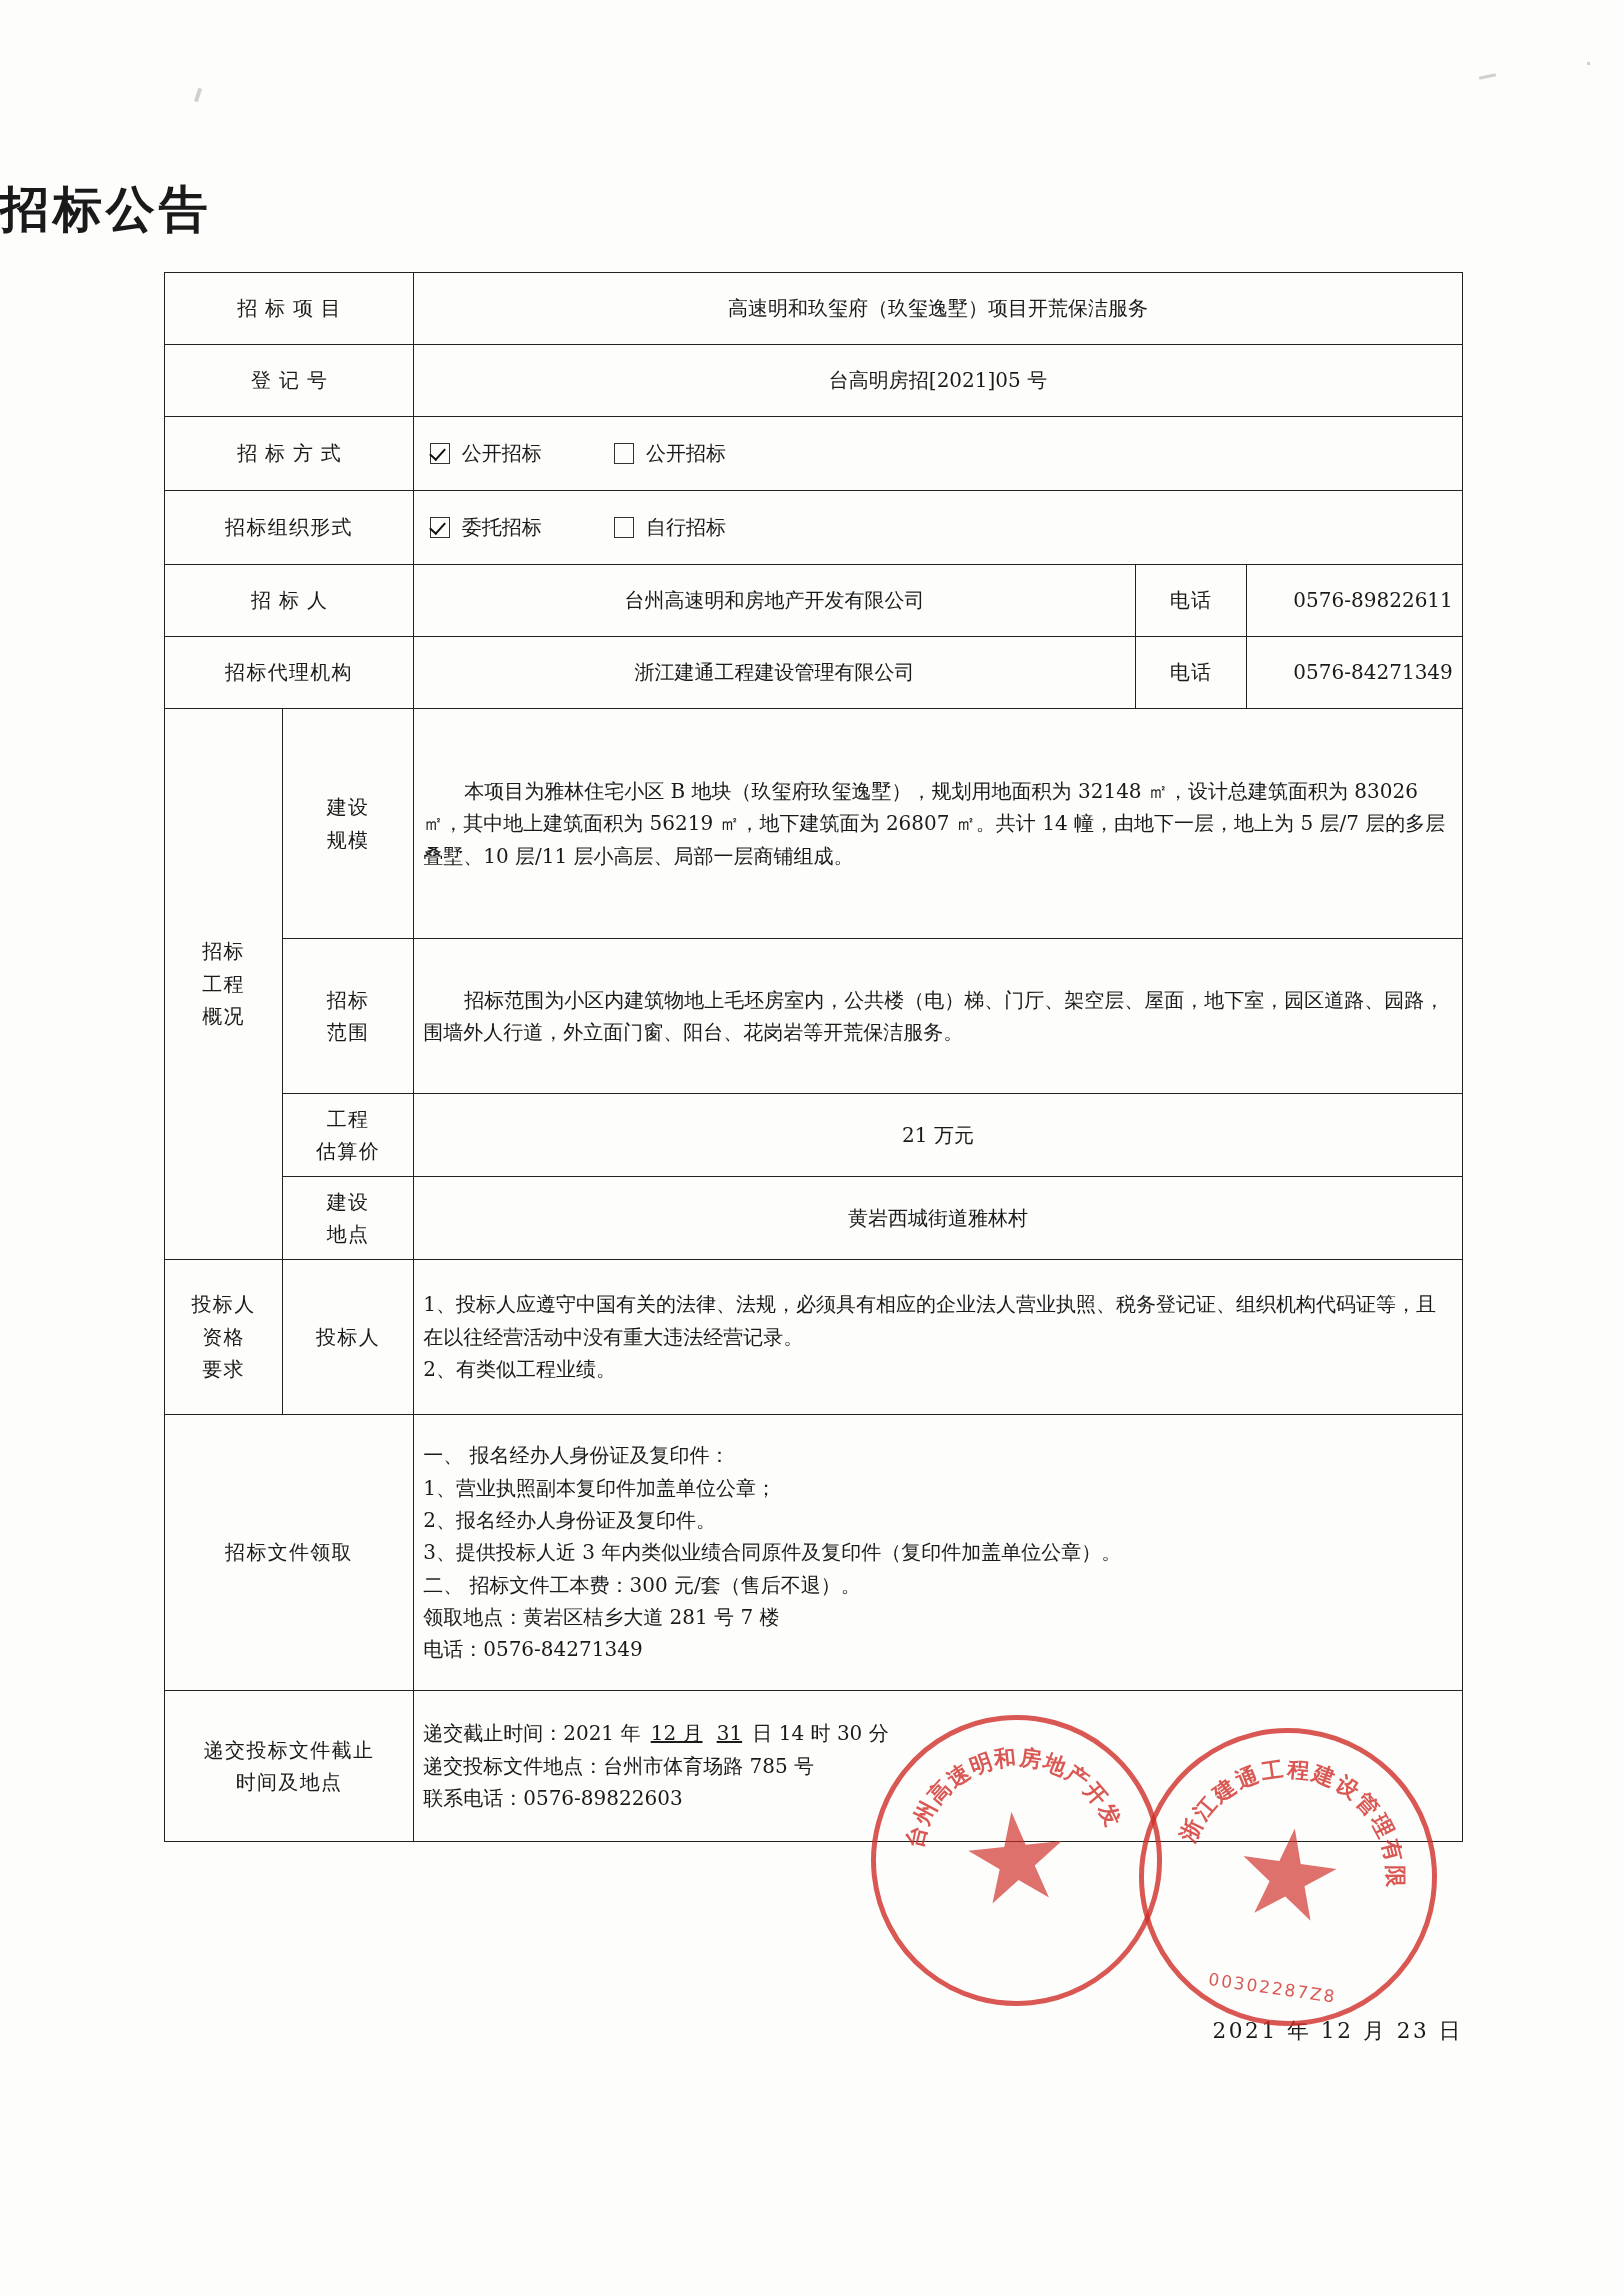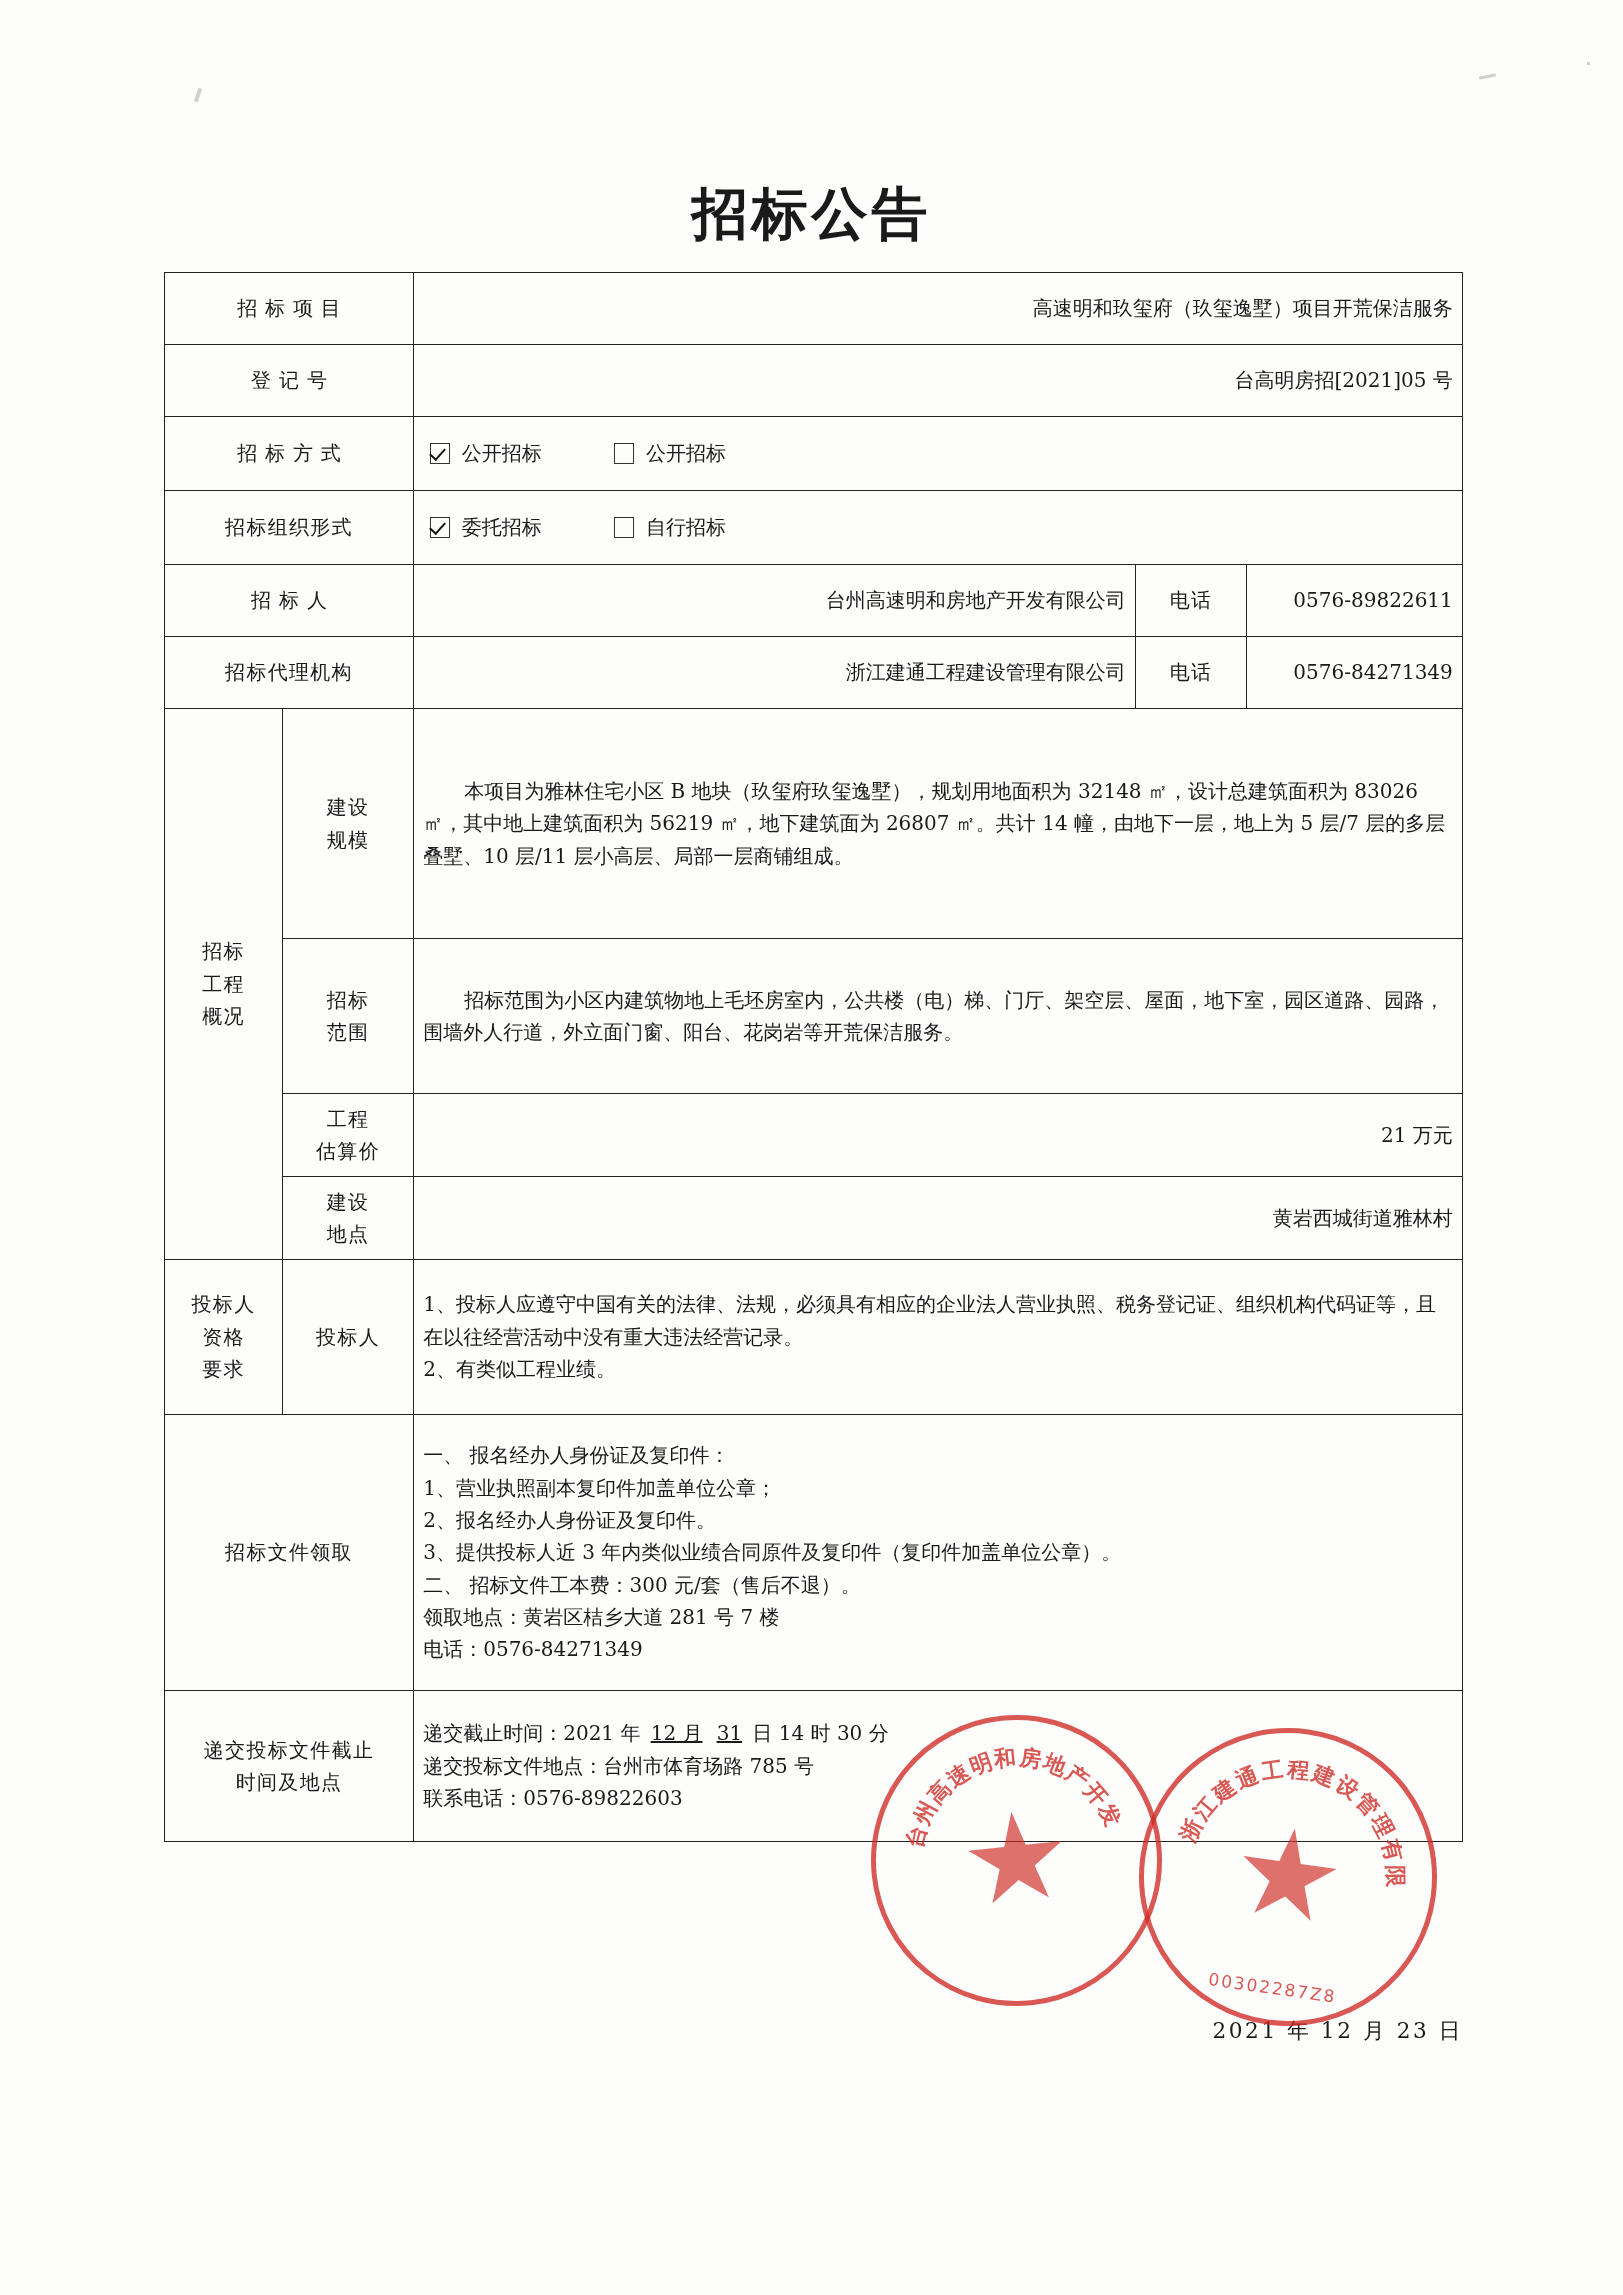--- a/index.html
+++ b/index.html
@@ -20,22 +20,22 @@
     top: 0; left: 0;
     width: 1623px;
     height: 2295px;
     background: #fdfdfc;
   }
   .title {
     position: absolute;
     top: 177px;
     left: 0;
     width: 1623px;
-    text-align: center;
-    font-size: 56px;
+    text-align: left;
+    font-size: 49px;
     font-weight: bold;
     letter-spacing: 3.9px;
     font-family: "DejaVu Serif", serif;
   }
   table.doc {
     position: absolute;
     top: 272px;
     left: 164px;
     width: 1299px;
     border-collapse: collapse;
@@ -52,21 +52,21 @@
   td.lbl {
     text-align: center;
     letter-spacing: 1.3px;
   }
   td.lbl-sp {
     text-align: center;
     letter-spacing: 7.9px;
     text-indent: 7.9px;
   }
   td.val {
-    text-align: right;
+    text-align: center;
     padding-left: 14.4px;
   }
   td.val-top {
     vertical-align: top;
     padding-top: 14.4px;
     padding-left: 14.4px;
     padding-bottom: 14.4px;
   }
   .indent {
     text-indent: 41px;

